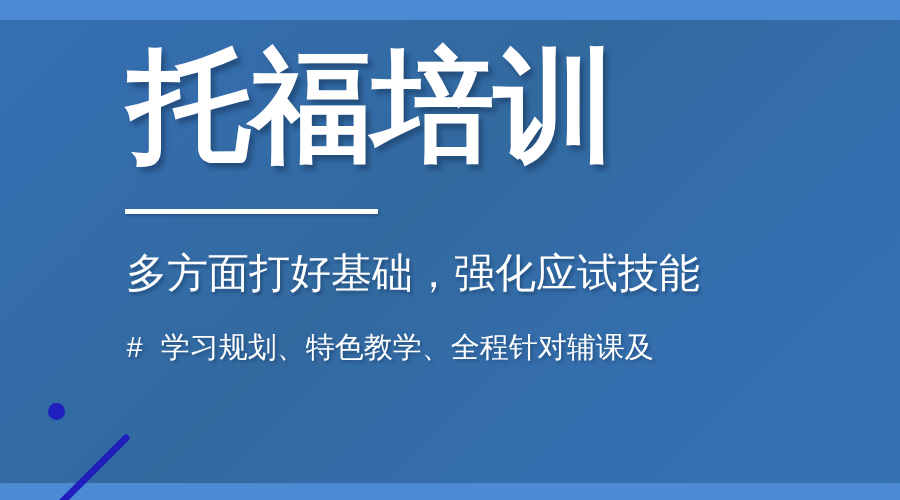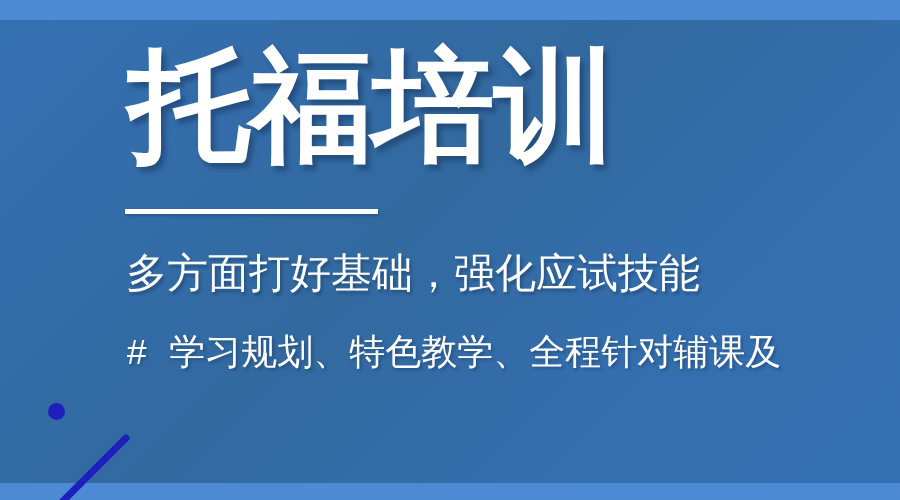--- a/index.html
+++ b/index.html
@@ -94,21 +94,21 @@
     white-space: nowrap;
     text-shadow: 2px 3px 3px rgba(18, 45, 80, 0.4);
     margin-top: 24px;
   }
 
   .tagline {
     position: absolute;
     left: 126px;
     top: 328px;
     width: 560px;
-    font-size: 36px;
+    font-size: 29px;
     line-height: 1.5;
     color: #ffffff;
     text-shadow: 2px 2px 3px rgba(18, 45, 80, 0.4);
   }
   .tagline-line {
     display: block;
     white-space: nowrap;
   }
 </style>
 </head>

